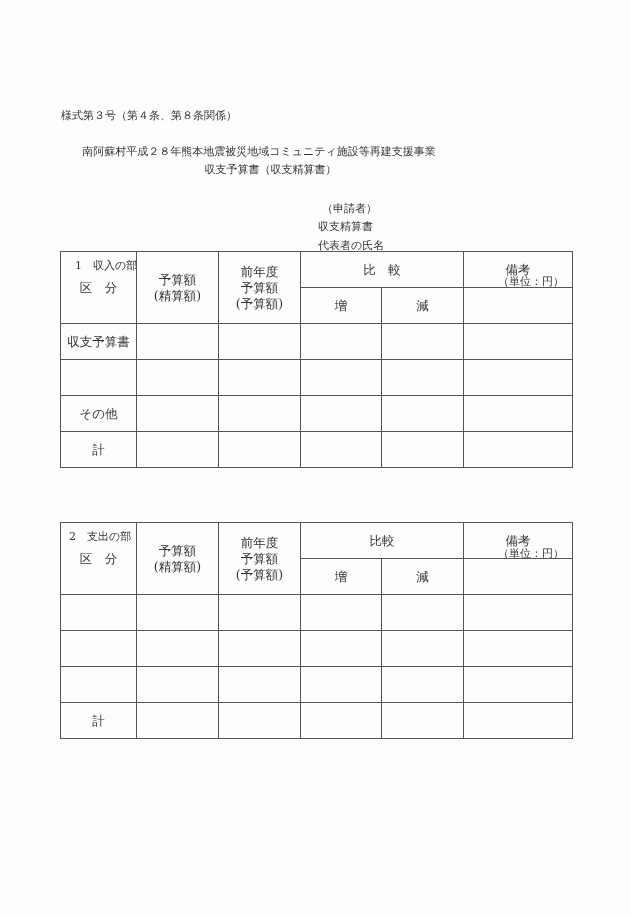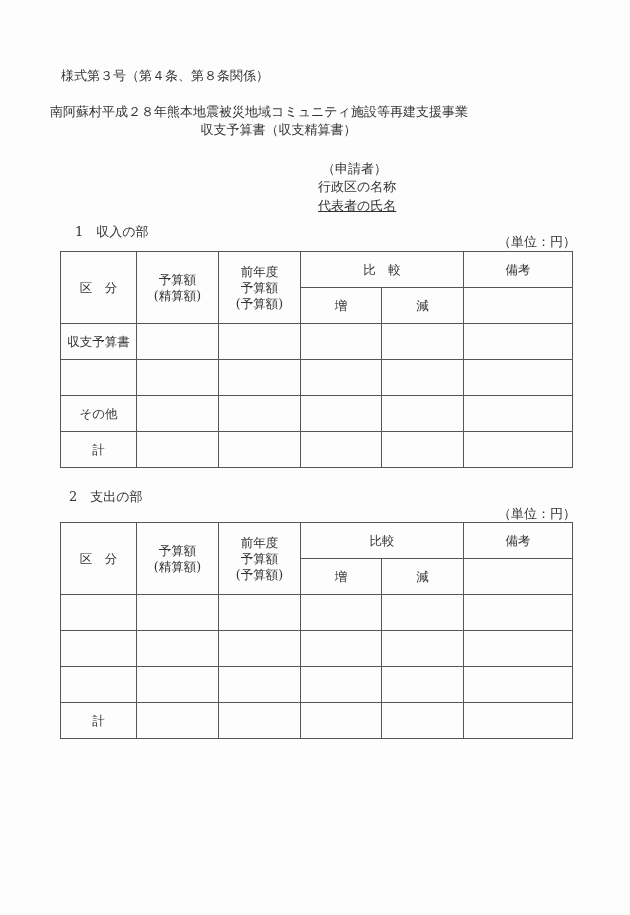--- a/index.html
+++ b/index.html
@@ -1,28 +1,28 @@
 <!DOCTYPE html>
 <html><head>
 <meta charset="utf-8">
 <style>
   html, body { margin: 0; padding: 0; }
   body {
     width: 630px; height: 915px; background: #fdfdfd; position: relative;
     font-family: "DejaVu Serif", "Liberation Serif", serif; color: #333; overflow: hidden;
   }
   .abs { position: absolute; white-space: nowrap; }
-  .t13 { font-size: 13px; }
+  .t13 { font-size: 11px; margin-top: 41px; }
   .form-no { left: 61px; top: 67px; }
   .title1 { left: 0; width: 518px; text-align: center; top: 103px; }
-  .title2 { left: 16px; width: 525px; text-align: center; top: 121px; }
+  .title2 { left: 8px; width: 525px; text-align: center; top: 121px; }
   .app1 { left: 322px; top: 160px; }
   .app2 { left: 318px; top: 178px; }
-  .app3 { left: 318px; top: 197px; text-decoration: underline; }
-  .sec1 { left: 75px; top: 223px; }
+  .app3 { left: 318px; top: 197px; }
+  .sec1 { left: 75px; top: 217px; }
   .unit1 { left: 498px; top: 233px; }
   .sec2 { left: 69px; top: 488px; }
   .unit2 { left: 498px; top: 505px; }
   table.budget {
     position: absolute; left: 60px; width: 512px; border-collapse: collapse;
     table-layout: fixed; font-size: 12.5px;
   }
   table.budget td {
     border: 1px solid #555; text-align: center; vertical-align: middle; padding: 0;
     line-height: 16px; height: 35px;
@@ -31,21 +31,21 @@
   .t2 { top: 522px; }
 </style>
 </head>
 <body>
 
 <div class="abs t13 form-no">様式第３号（第４条、第８条関係）</div>
 <div class="abs t13 title1">南阿蘇村平成２８年熊本地震被災地域コミュニティ施設等再建支援事業</div>
 <div class="abs t13 title2">収支予算書（収支精算書）</div>
 
 <div class="abs t13 app1">（申請者）</div>
-<div class="abs t13 app2">行政区の名称</div>
+<div class="abs t13 app2">収支精算書</div>
 <div class="abs t13 app3">代表者の氏名</div>
 
 <div class="abs t13 sec1">1　収入の部</div>
 <div class="abs t13 unit1">（単位：円）</div>
 
 <table class="budget t1">
   <colgroup>
     <col style="width:76px">
       <col style="width:82px">
       <col style="width:82px">

